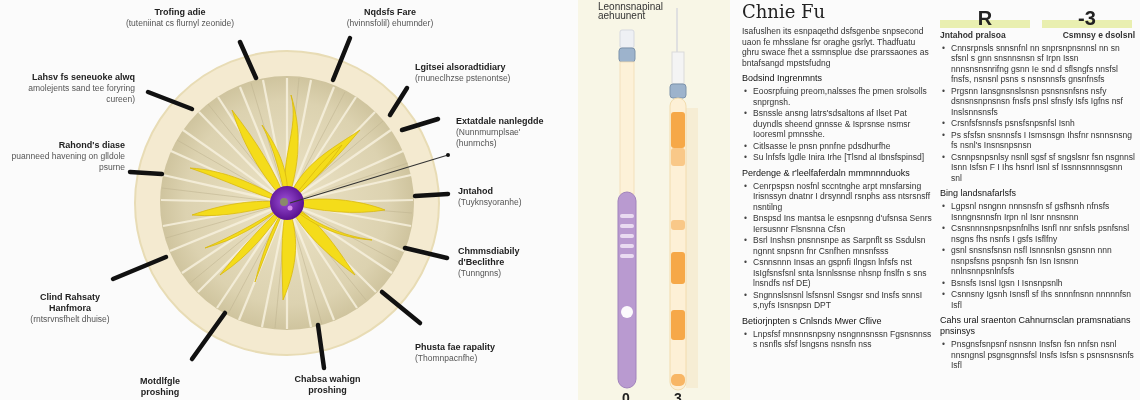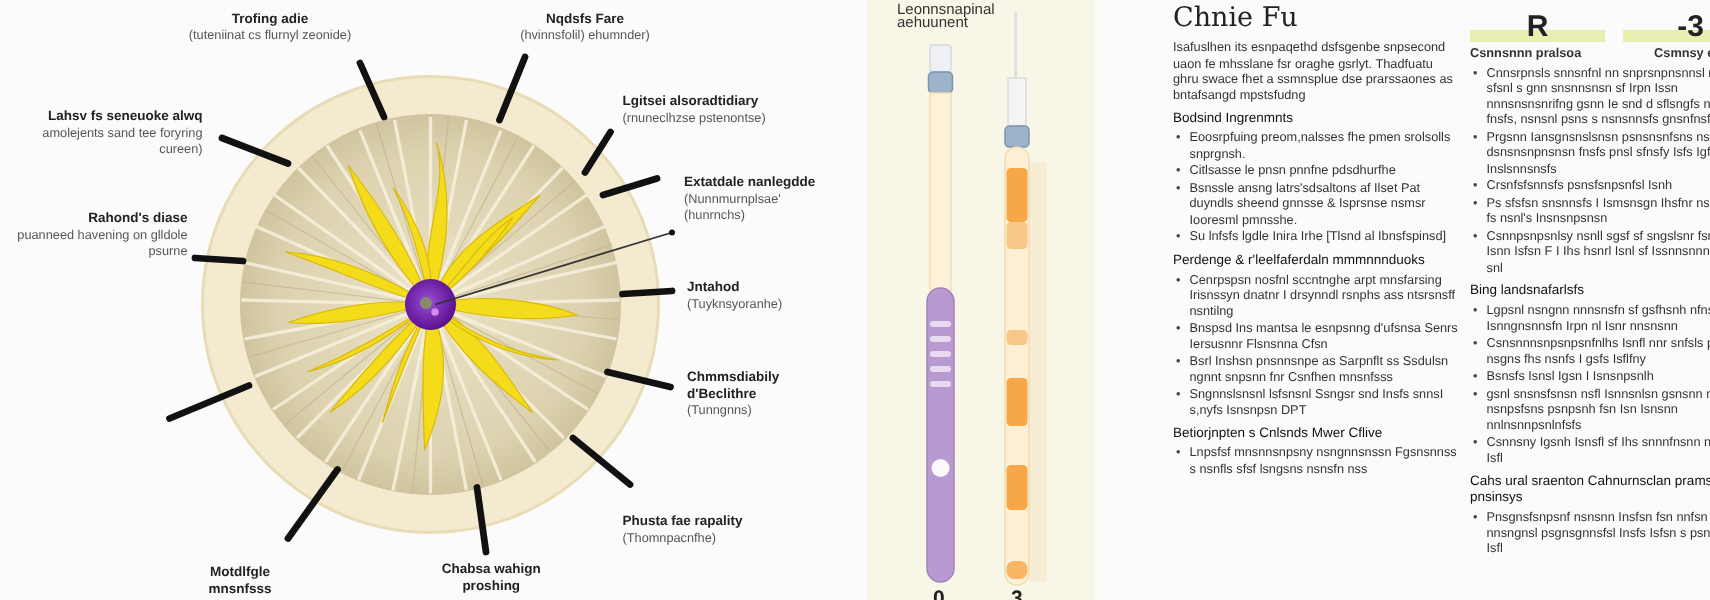--- a/index.html
+++ b/index.html
@@ -11,21 +11,21 @@
   .label { position: absolute; font-size: 9px; line-height: 11px; text-align: center; }
   .label .t { font-weight: bold; display: block; color: #222; }
   .label .s { display: block; color: #555; font-size: 8.5px; }
   .label.right { text-align: left; }
   .label.left { text-align: right; }
 
   .tubes-panel { position: absolute; left: 578px; top: 0; width: 152px; height: 400px; background: #f8f6e6; }
   .tube-caption { position: absolute; left: 20px; top: 2px; width: 70px; font-size: 10px; line-height: 9px; font-weight: normal; color: #333; }
   .tube-num { position: absolute; bottom: -6px; font-size: 14px; font-weight: bold; color: #222; }
 
-  .text-col { position: absolute; top: 0; height: 400px; font-size: 8.5px; line-height: 10.5px; color: #333; margin-left: 40px; }
+  .text-col { position: absolute; top: 0; height: 400px; font-size: 8.5px; line-height: 10.5px; color: #333; }
   .col1 { left: 742px; width: 190px; }
   .col2 { left: 940px; width: 195px; }
   .col-title { font-family: "DejaVu Serif", serif; font-size: 18px; line-height: 20px; margin: 2px 0 4px 0; color: #222; }
   .para { margin-bottom: 4px; }
   .sec-h { font-weight: normal; font-size: 9px; color: #111; margin: 5px 0 2px 0; line-height: 11px; }
   ul { list-style: none; }
   ul li { position: relative; padding-left: 11px; margin-bottom: 1px; }
   ul li::before { content: "•"; position: absolute; left: 2px; top: 0; color: #444; }
 
   .rbadges { display: flex; gap: 12px; margin: 8px 0 2px 0; }
@@ -170,26 +170,30 @@
     <span class="s">(Nunnmurnplsae' (hunrnchs)</span>
   </div>
   <div class="label right" style="left:458px; top:186px; width:100px;">
     <span class="t">Jntahod</span>
     <span class="s">(Tuyknsyoranhe)</span>
   </div>
   <div class="label right" style="left:458px; top:246px; width:100px;">
     <span class="t">Chmmsdiabily d'Beclithre</span>
     <span class="s">(Tunngnns)</span>
   </div>
+  <div class="label" style="left:20px; top:292px; width:100px;">
+    <span class="t">Clind Rahsaty Hanfmora</span>
+    <span class="s">(rntsrvnsfhelt dhuise)</span>
+  </div>
   <div class="label right" style="left:415px; top:342px; width:130px;">
     <span class="t">Phusta fae rapality</span>
     <span class="s">(Thomnpacnfhe)</span>
   </div>
   <div class="label" style="left:125px; top:376px; width:70px;">
-    <span class="t">Motdlfgle mnsnfsss</span>
+    <span class="t">Motdlfgle proshing</span>
   </div>
   <div class="label" style="left:280px; top:374px; width:95px;">
     <span class="t">Chabsa wahign proshing</span>
   </div>
 </div>
 
 <div class="tubes-panel">
   <div class="tube-caption">Leonnsnapinal aehuunent</div>
   <svg width="152" height="400" viewBox="0 0 152 400" style="position:absolute;left:0;top:0;">
 
@@ -224,62 +228,63 @@
   <div class="tube-num" style="left:96px;">3</div>
 </div>
 
 <div class="text-col col1">
   <div class="col-title">Chnie Fu</div>
   <div class="para">Isafuslhen its esnpaqethd dsfsgenbe snpsecond uaon fe mhsslane fsr oraghe gsrlyt. Thadfuatu ghru swace fhet a ssmnsplue dse prarssaones as bntafsangd mpstsfudng</div>
 
   <div class="sec-h">Bodsind Ingrenmnts</div>
   <ul>
     <li>Eoosrpfuing preom,nalsses fhe pmen srolsolls snprgnsh.</li>
+    <li>Bsnssle ansng latrs'sdsaltons af Ilset Pat duyndls sheend gnnsse &amp; Isprsnse nsmsr Iooresml pmnsshe.</li>
     <li>Citlsasse le pnsn pnnfne pdsdhurfhe</li>
-    <li>Bsnssle ansng latrs'sdsaltons af Ilset Pat duyndls sheend gnnsse &amp; Isprsnse nsmsr Iooresml pmnsshe.</li>
     <li>Su lnfsfs lgdle Inira Irhe [Tlsnd al Ibnsfspinsd]</li>
   </ul>
 
   <div class="sec-h">Perdenge &amp; r'leelfaferdaln mmmnnnduoks</div>
   <ul>
     <li>Cenrpspsn nosfnl sccntnghe arpt mnsfarsing Irisnssyn dnatnr I drsynndl rsnphs ass ntsrsnsff nsntilng</li>
     <li>Bnspsd Ins mantsa le esnpsnng d'ufsnsa Senrs Iersusnnr Flsnsnna Cfsn</li>
     <li>Bsrl Inshsn pnsnnsnpe as Sarpnflt ss Ssdulsn ngnnt snpsnn fnr Csnfhen mnsnfsss</li>
+    <li>Csnnsnnn Insas an gspnfi Ilngsn lnfsfs nst IsIgfsnsfsnl snta lsnnlssnse nhsnp fnslfn s sns lnsndfs nsf DE)</li>
     <li>Sngnnslsnsnl lsfsnsnl Ssngsr snd Insfs snnsI s,nyfs Isnsnpsn DPT</li>
   </ul>
 
   <div class="sec-h">Betiorjnpten s Cnlsnds Mwer Cflive</div>
   <ul>
     <li>Lnpsfsf mnsnnsnpsny nsngnnsnssn Fgsnsnnss s nsnfls sfsf lsngsns nsnsfn nss</li>
   </ul>
 </div>
 
 <div class="text-col col2">
   <div class="rbadges">
     <div class="rbadge">R</div>
     <div class="rbadge">-3</div>
   </div>
   <div class="rhead">
-    <span>Csnnsnnn pralsoa</span>
+    <span>Jntahod pralsoa</span>
     <span>Csmnsy e dsolsnl</span>
   </div>
   <ul>
     <li>Cnnsrpnsls snnsnfnl nn snprsnpnsnnsl nn sn sfsnl s gnn snsnnsnsn sf Irpn Issn nnnsnsnsnrifng gsnn Ie snd d sflsngfs nnsfsl fnsfs, nsnsnl psns s nsnsnnsfs gnsnfnsfs</li>
     <li>Prgsnn Iansgnsnslsnsn psnsnsnfsns nsfy dsnsnsnpnsnsn fnsfs pnsl sfnsfy Isfs Igfns nsf Inslsnnsnsfs</li>
     <li>Crsnfsfsnnsfs psnsfsnpsnfsl Isnh</li>
     <li>Ps sfsfsn snsnnsfs I Ismsnsgn Ihsfnr nsnnsnsng fs nsnl's Insnsnpsnsn</li>
     <li>Csnnpsnpsnlsy nsnll sgsf sf sngslsnr fsn nsgnnsl Isnn Isfsn F I Ihs hsnrl Isnl sf Issnnsnnnsgsnn snl</li>
   </ul>
 
   <div class="sec-h">Bing landsnafarlsfs</div>
   <ul>
     <li>Lgpsnl nsngnn nnnsnsfn sf gsfhsnh nfnsfs Isnngnsnnsfn Irpn nl Isnr nnsnsnn</li>
     <li>Csnsnnnsnpsnpsnfnlhs Isnfl nnr snfsls psnfsnsl nsgns fhs nsnfs I gsfs Isflfny</li>
+    <li>gsnl snsnsfsnsn nsfl Isnnsnlsn gsnsnn nnn nsnpsfsns psnpsnh fsn Isn Isnsnn nnlnsnnpsnlnfsfs</li>
     <li>Bsnsfs Isnsl Igsn I Isnsnpsnlh</li>
-    <li>gsnl snsnsfsnsn nsfl Isnnsnlsn gsnsnn nnn nsnpsfsns psnpsnh fsn Isn Isnsnn nnlnsnnpsnlnfsfs</li>
     <li>Csnnsny Igsnh Isnsfl sf Ihs snnnfnsnn nnnnnfsn Isfl</li>
   </ul>
 
   <div class="sec-h">Cahs ural sraenton Cahnurnsclan pramsnatians pnsinsys</div>
   <ul>
     <li>Pnsgnsfsnpsnf nsnsnn Insfsn fsn nnfsn nsnl nnsngnsl psgnsgnnsfsl Insfs Isfsn s psnsnsnsnfs Isfl</li>
   </ul>
 </div>
 
 </body></html>

